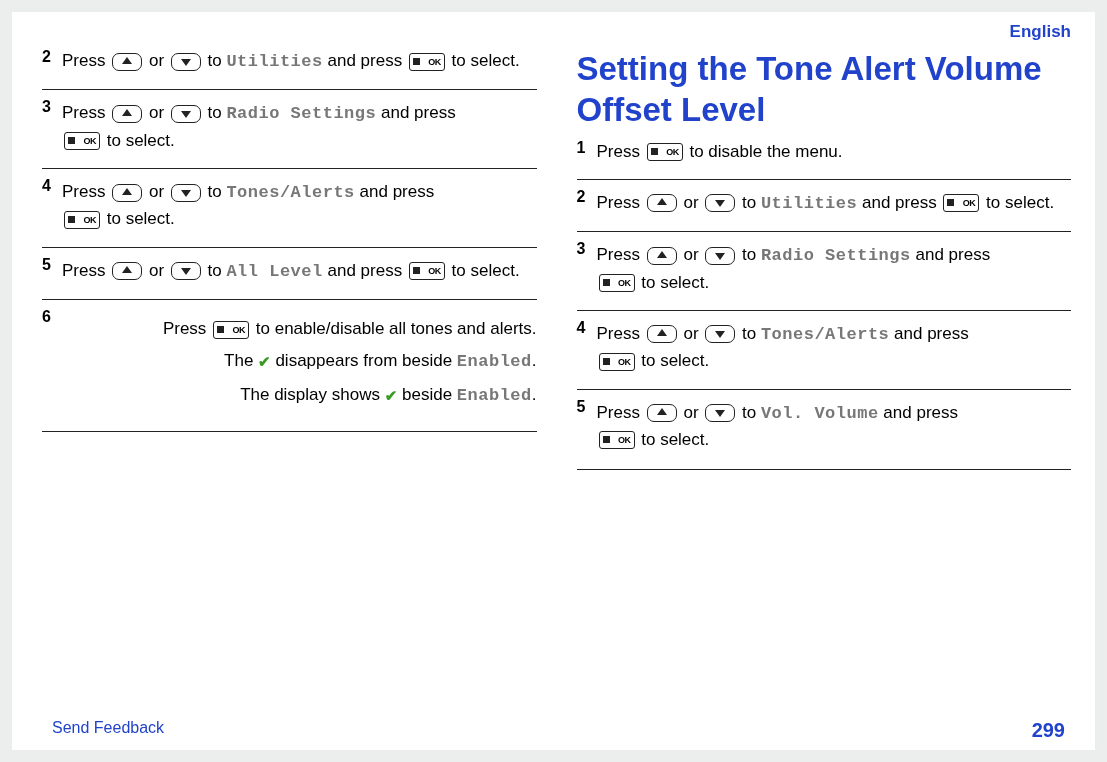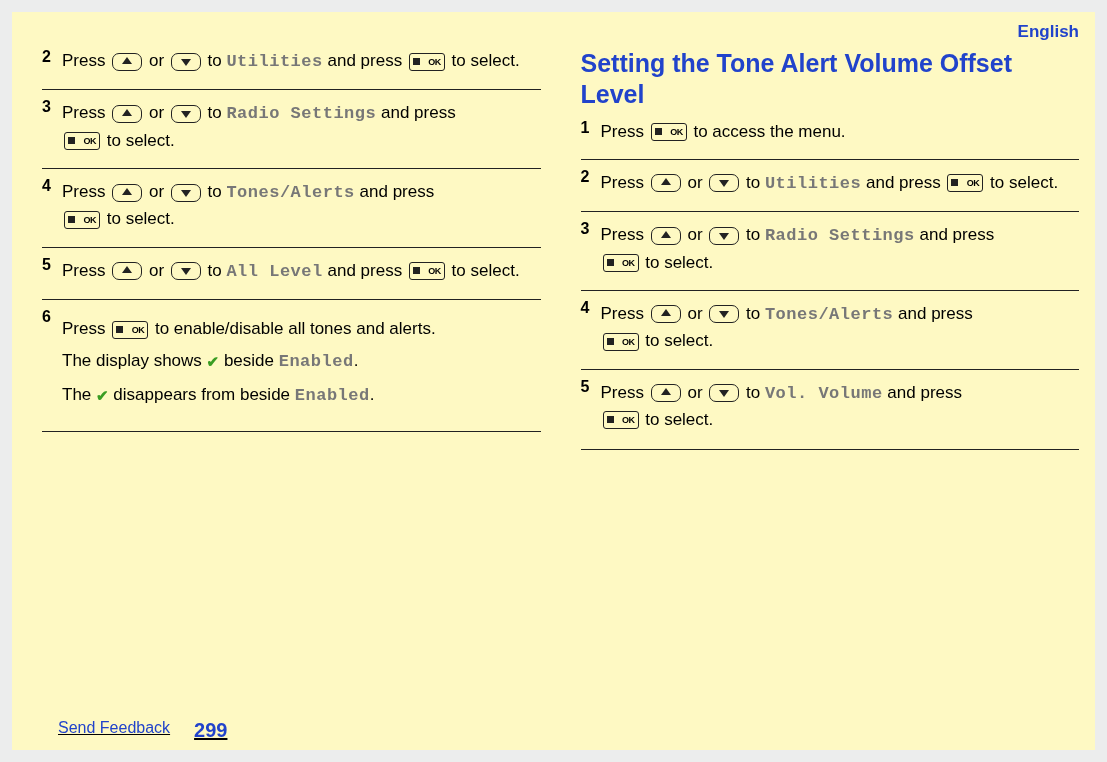--- a/index.html
+++ b/index.html
@@ -11,22 +11,22 @@
     height: 762px;
     overflow: hidden;
     position: relative;
   }
   .page {
     position: absolute;
     left: 12px;
     top: 12px;
     right: 12px;
     bottom: 12px;
-    background: #fef9c3;
-    padding: 10px 16px 10px 30px;
+    background: #ffffff;
+    padding: 10px 24px 10px 30px;
   }
   .header-lang {
     text-align: right;
     color: #2143cb;
     font-weight: bold;
     font-size: 17px;
     margin-bottom: 6px;
   }
   .columns {
     display: flex;
@@ -48,25 +48,25 @@
     top: 8px;
     font-weight: bold;
     font-size: 16px;
   }
   .step.first .step-num { top: 0; }
   .step-body {
     margin-left: 20px;
     font-size: 17px;
     line-height: 1.55;
   }
-  .step-body p { margin: 6px 0; }
+  .step-body p { margin: 6px 0; text-align: right; }
   .right-title {
     color: #2143cb;
     font-weight: bold;
-    font-size: 25px;
+    font-size: 33px;
     line-height: 1.25;
     margin: 0 0 8px 0;
   }
   .intro {
     font-size: 17px;
     line-height: 1.4;
     margin-bottom: 14px;
   }
   .menu-font {
     font-family: "Courier New", Courier, monospace;
@@ -124,25 +124,25 @@
   .check {
     display: inline-block;
     color: #3a9d23;
     font-weight: bold;
     font-size: 15px;
     vertical-align: middle;
     line-height: 1;
   }
   .footer {
     position: absolute;
-    left: 46px;
+    left: 40px;
     right: 30px;
     bottom: 8px;
     display: flex;
-    text-decoration: underline;
+    justify-content: space-between;
   }
   .footer-link {
     color: #2143cb;
     font-size: 16px;
   }
   .footer-page {
     color: #2143cb;
     font-weight: bold;
     font-size: 20px;
     margin-left: 24px;
@@ -221,47 +221,47 @@
         </div>
       </div>
 
       <div class="step">
         <div class="step-num">6</div>
         <div class="step-body">
           <p>
             <span>Press </span>
             <span class="btn-key ok"></span>
             <span> to enable/disable all tones and alerts.</span>
+          </p>
+          <p>
+            <span>The </span>
+            <span class="check">✔</span>
+            <span> disappears from beside </span>
+            <span class="menu-font">Enabled</span><span>.</span>
           </p>
           <p>
             <span>The display shows </span>
             <span class="check">✔</span>
             <span> beside </span>
             <span class="menu-font">Enabled</span><span>.</span>
           </p>
-          <p>
-            <span>The </span>
-            <span class="check">✔</span>
-            <span> disappears from beside </span>
-            <span class="menu-font">Enabled</span><span>.</span>
-          </p>
         </div>
       </div>
       <div class="hr-last"></div>
     </div>
 
     <div class="col">
       <h2 class="right-title">Setting the Tone Alert Volume Offset Level</h2>
 
       <div class="step first">
         <div class="step-num">1</div>
         <div class="step-body">
           <span>Press </span>
           <span class="btn-key ok"></span>
-          <span> to access the menu.</span>
+          <span> to disable the menu.</span>
         </div>
       </div>
 
       <div class="step">
         <div class="step-num">2</div>
         <div class="step-body">
           <span>Press </span>
           <span class="btn-key"><span class="tri-up"></span></span>
           <span> or </span>
           <span class="btn-key"><span class="tri-down"></span></span>

